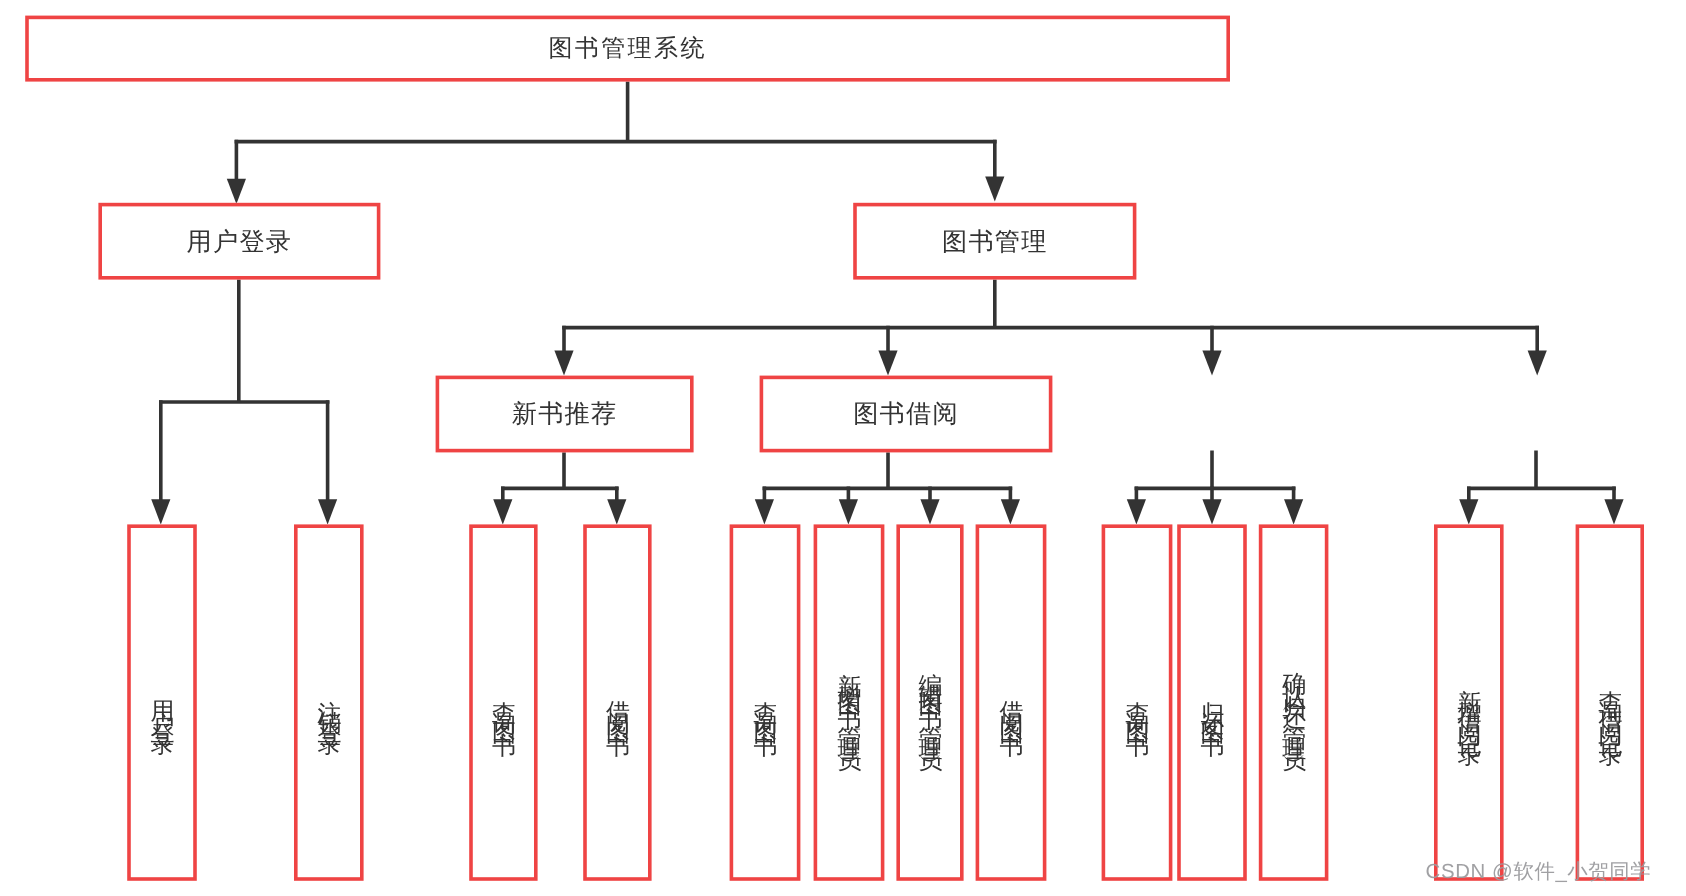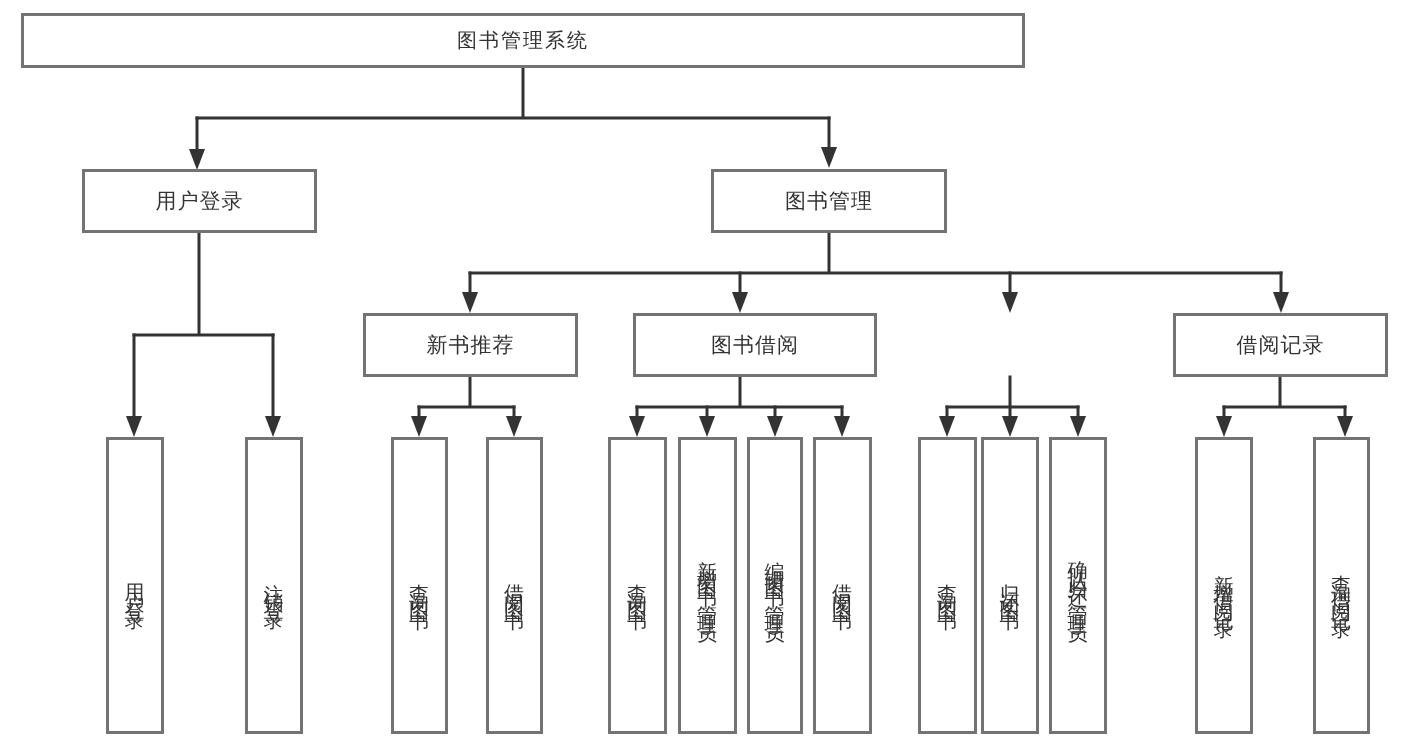--- a/index.html
+++ b/index.html
@@ -5,21 +5,21 @@
   html,body{margin:0;padding:0;}
   body{
     width:1405px;height:747px;position:relative;background:#ffffff;
     font-family:"Liberation Sans","DejaVu Sans",sans-serif;
     overflow:hidden;color:#333333;
   }
   .canvas{position:absolute;left:0;top:0;width:1405px;height:747px;}
   svg.wires{position:absolute;left:0;top:0;}
   .node{
     position:absolute;box-sizing:border-box;background:#ffffff;
-    border:3px solid #737373;display:flex;align-items:center;justify-content:center;
+    border:3px solid #ef4444;display:flex;align-items:center;justify-content:center;
     color:#333333;
     font-family:Liberation Serif, serif;
   }
   .hbox{font-size:21px;letter-spacing:1px;}
   .root{font-size:20px;letter-spacing:2px;}
   .vbox span{
     writing-mode:vertical-rl;
     font-size:20px;letter-spacing:9px;line-height:1;
     white-space:nowrap;
   }
@@ -89,23 +89,20 @@
   <div class="node hbox" style="left:711px;top:169px;width:236px;height:64px;">
     <span>图书管理</span>
   </div>
 
   <div class="node hbox" style="left:363px;top:313px;width:215px;height:64px;">
     <span>新书推荐</span>
   </div>
   <div class="node hbox" style="left:633px;top:313px;width:244px;height:64px;">
     <span>图书借阅</span>
   </div>
-  <div class="node hbox" style="left:1173px;top:313px;width:215px;height:64px;">
-    <span>借阅记录</span>
-  </div>
 
   <div class="node vbox" style="left:106px;top:437px;width:58px;height:297px;">
     <span>用户登录</span>
   </div>
   <div class="node vbox" style="left:245px;top:437px;width:58px;height:297px;">
     <span>注销登录</span>
   </div>
 
   <div class="node vbox" style="left:391px;top:437px;width:57px;height:297px;">
     <span>查询图书</span>
@@ -137,14 +134,15 @@
     <span>确认归还（管理员）</span>
   </div>
 
   <div class="node vbox" style="left:1195px;top:437px;width:58px;height:297px;">
     <span>新增借阅记录</span>
   </div>
   <div class="node vbox" style="left:1313px;top:437px;width:57px;height:297px;">
     <span>查询借阅记录</span>
   </div>
 
+  <div class="watermark">CSDN @软件_小贺同学</div>
 
 </div>
 
 </body></html>

